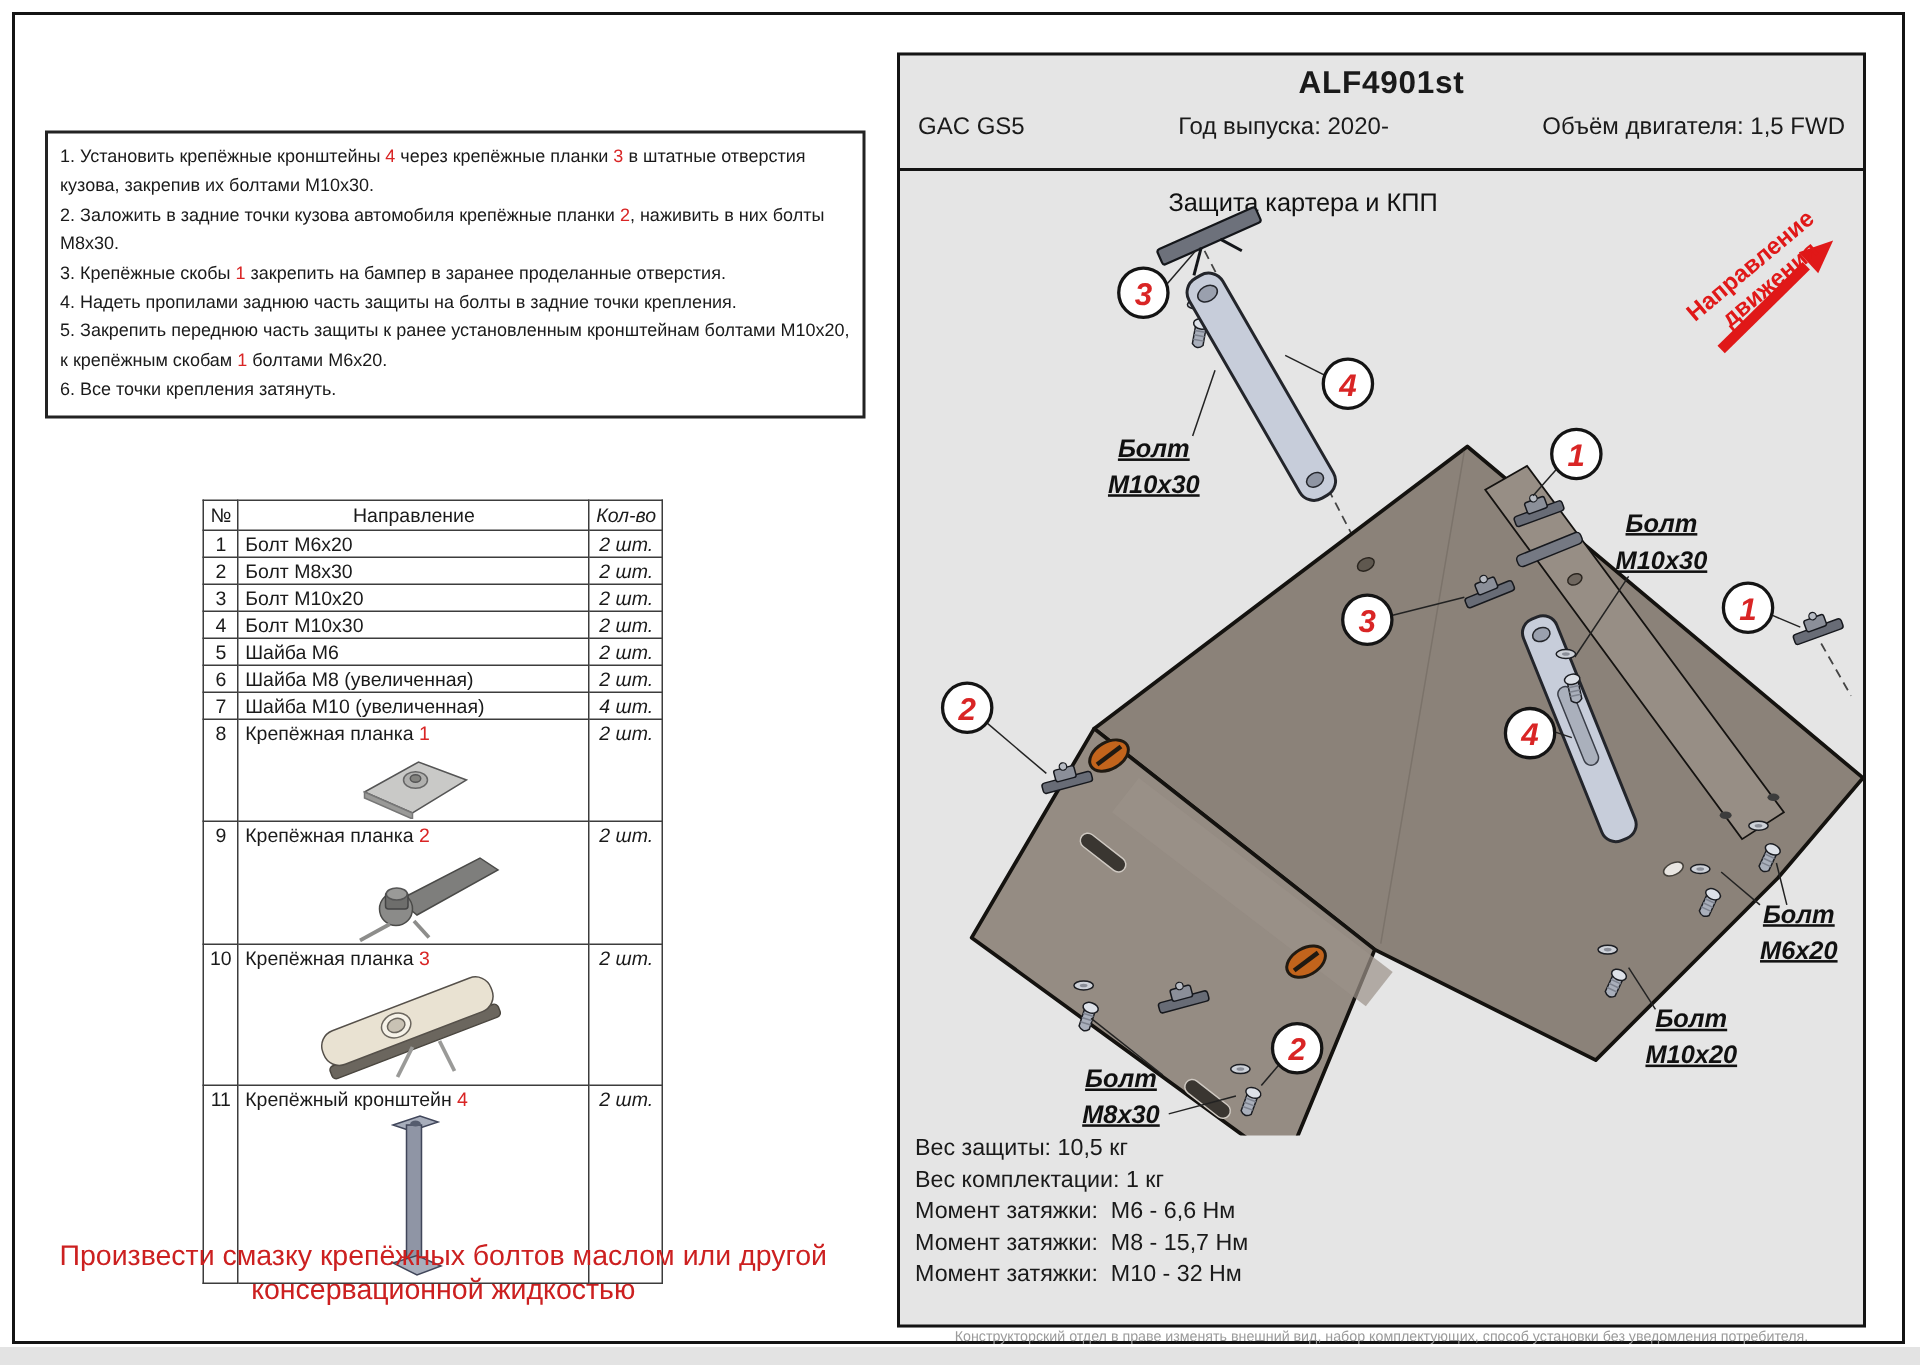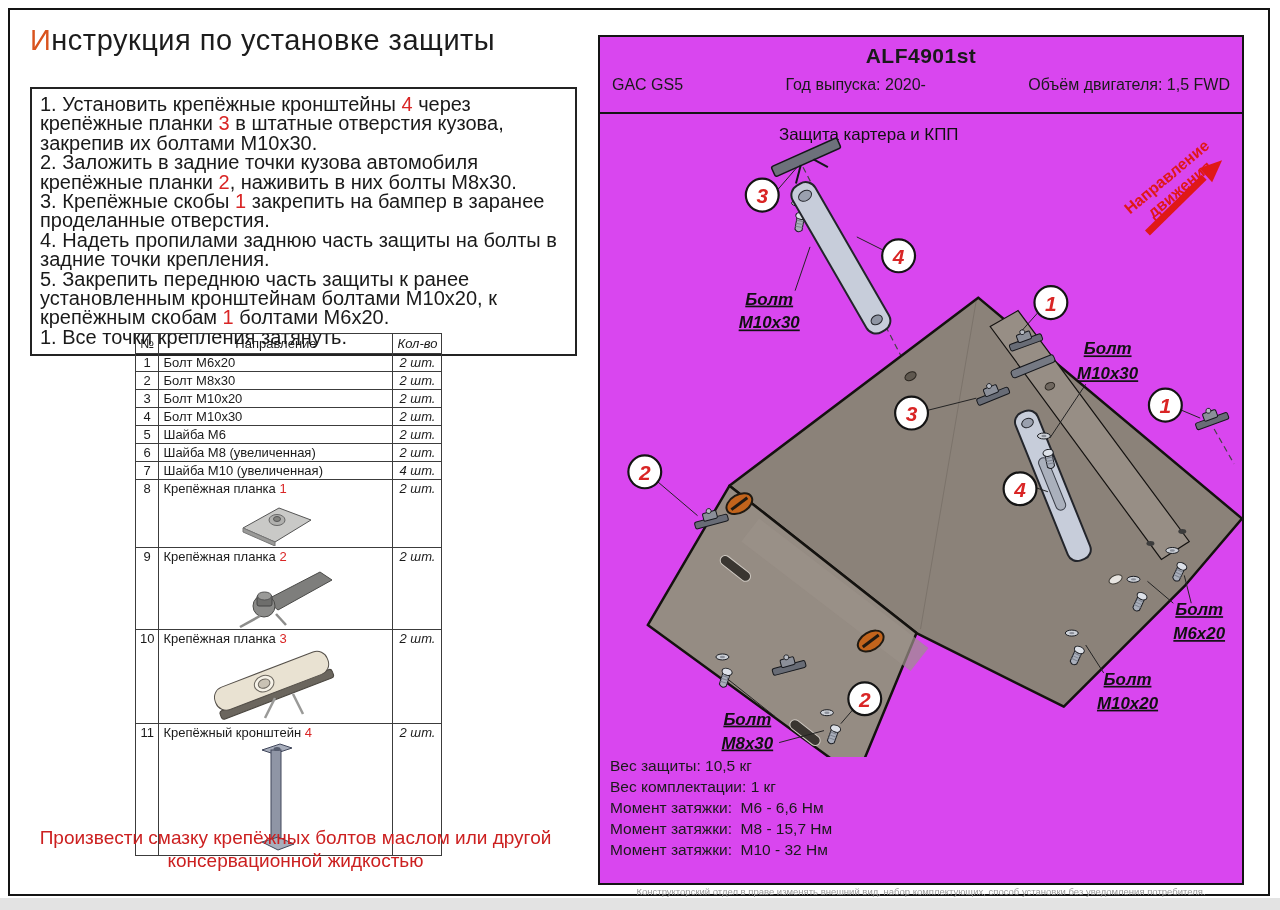--- a/index.html
+++ b/index.html
@@ -11,35 +11,35 @@
   html,body{width:1280px;height:910px;background:#fff;overflow:hidden;
     font-family:"Liberation Sans","DejaVu Sans",sans-serif;color:var(--ink);}
   .page{position:absolute;left:0;top:0;width:1280px;height:910px;background:#fff;}
   .outer-border{position:absolute;left:8px;top:8px;width:1262px;height:888px;border:2px solid #141414;}
   .bottom-strip{position:absolute;left:0;top:898px;width:1280px;height:12px;background:#e3e3e3;}
 
   
   .doc-title{position:absolute;left:30px;top:24px;font-size:29px;letter-spacing:.5px;color:#1c1c1c;}
   .doc-title .first{color:var(--accent);}
   .instr-box{position:absolute;left:30px;top:87px;width:547px;border:2px solid #232323;
-    padding:6px 8px 7px 8px;font-size:20px;line-height:19.4px;}
+    padding:6px 8px 7px 8px;font-size:12px;line-height:19.4px;}
   .step .red{color:var(--red);}
   .parts-table{position:absolute;left:135px;top:333px;border-collapse:collapse;font-size:13px;}
   .parts-table th,.parts-table td{border:1px solid #3c3c3c;padding:1px 4px;vertical-align:top;}
   .parts-table th{font-weight:normal;text-align:center;padding:2px 4px;}
   .col-num{width:22px;text-align:center;}
   .col-name{width:234px;text-align:left;}
   .col-qty{width:46px;text-align:center;white-space:nowrap;font-style:italic;}
   .parts-table .red{color:var(--red);}
   .part-img{display:flex;justify-content:center;align-items:center;margin-top:2px;}
   .grease-note{position:absolute;left:30px;top:826px;width:531px;text-align:center;
     color:#cc2020;font-size:19px;line-height:23px;}
 
   
-  .right-panel{position:absolute;left:598px;top:35px;width:646px;height:850px;border:2px solid #141414;background:#d946ef;}
+  .right-panel{position:absolute;left:598px;top:35px;width:646px;height:850px;border:2px solid #141414;background:#e5e5e5;}
   .rp-header{position:absolute;left:0;top:0;width:100%;height:77px;border-bottom:2px solid #141414;}
   .rp-code{text-align:center;font-size:21px;font-weight:bold;margin-top:7px;letter-spacing:.5px;}
   .rp-sub{display:flex;justify-content:space-between;padding:0 12px;margin-top:8px;font-size:16px;}
   .diagram-wrap{position:absolute;left:0;top:77px;width:710px;height:643px;}
   .specs{position:absolute;left:10px;top:718px;font-size:15.5px;line-height:21px;white-space:pre;}
   .specs b{font-weight:normal;}
   .fine-print{position:absolute;left:598px;top:886px;width:646px;text-align:center;
     font-size:9.5px;color:var(--fineprint);}
 
   
@@ -50,30 +50,29 @@
   .leader{stroke:#222;stroke-width:1;fill:none;}
   .axis{stroke:#444;stroke-width:1.2;stroke-dasharray:6 4;fill:none;}
 </style>
 </head>
 <body>
 
 <div class="page">
   <div class="outer-border"></div>
   <div class="bottom-strip"></div>
 
-  <div class="doc-title"><span class="first">И</span><span>нструкция по установке защиты</span></div>
 
   <div class="instr-box">
     <div>
         <div class="step"><span>1. Установить крепёжные кронштейны </span><span class="red">4</span><span> через крепёжные планки </span><span class="red">3</span><span> в штатные отверстия кузова, закрепив их болтами М10х30.</span></div>
         <div class="step"><span>2. Заложить в задние точки кузова автомобиля крепёжные планки </span><span class="red">2</span><span>, наживить в них болты М8х30.</span></div>
         <div class="step"><span>3. Крепёжные скобы </span><span class="red">1</span><span> закрепить на бампер в заранее проделанные отверстия.</span></div>
         <div class="step"><span>4. Надеть пропилами заднюю часть защиты на болты в задние точки крепления.</span></div>
         <div class="step"><span>5. Закрепить переднюю часть защиты к ранее установленным кронштейнам болтами М10х20, к крепёжным скобам </span><span class="red">1</span><span> болтами М6х20.</span></div>
-        <div class="step"><span>1. Все точки крепления затянуть.</span></div>
+        <div class="step"><span>6. Все точки крепления затянуть.</span></div>
       </div>
   </div>
 
   <table class="parts-table">
     <thead>
       <tr>
         <th class="col-num">№</th>
         <th class="col-name">Направление</th>
         <th class="col-qty">Кол-во</th>
       </tr>

